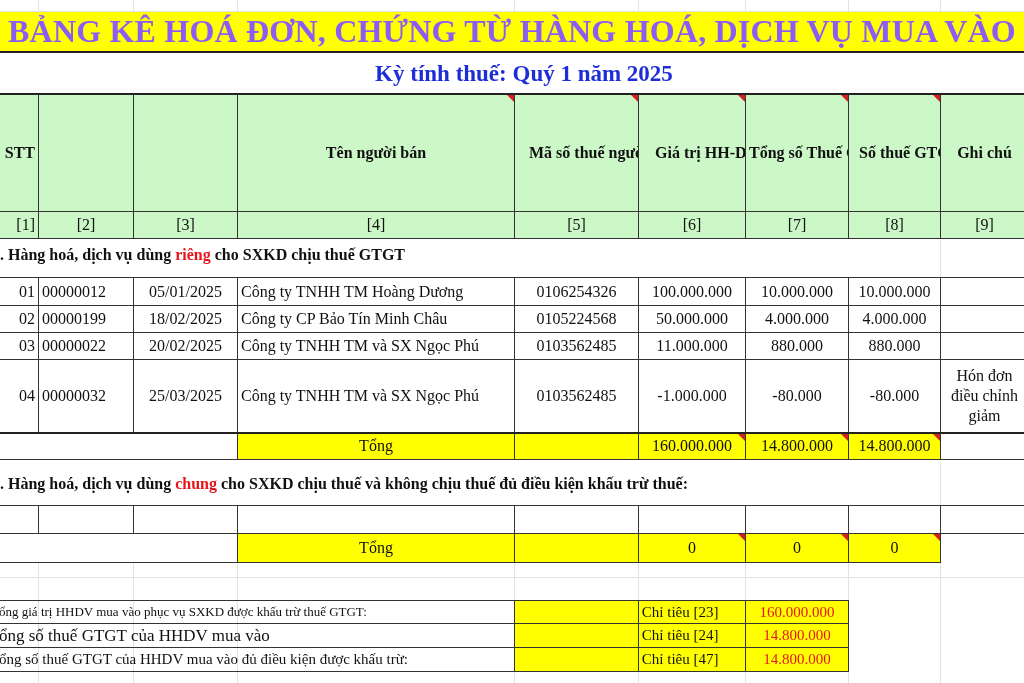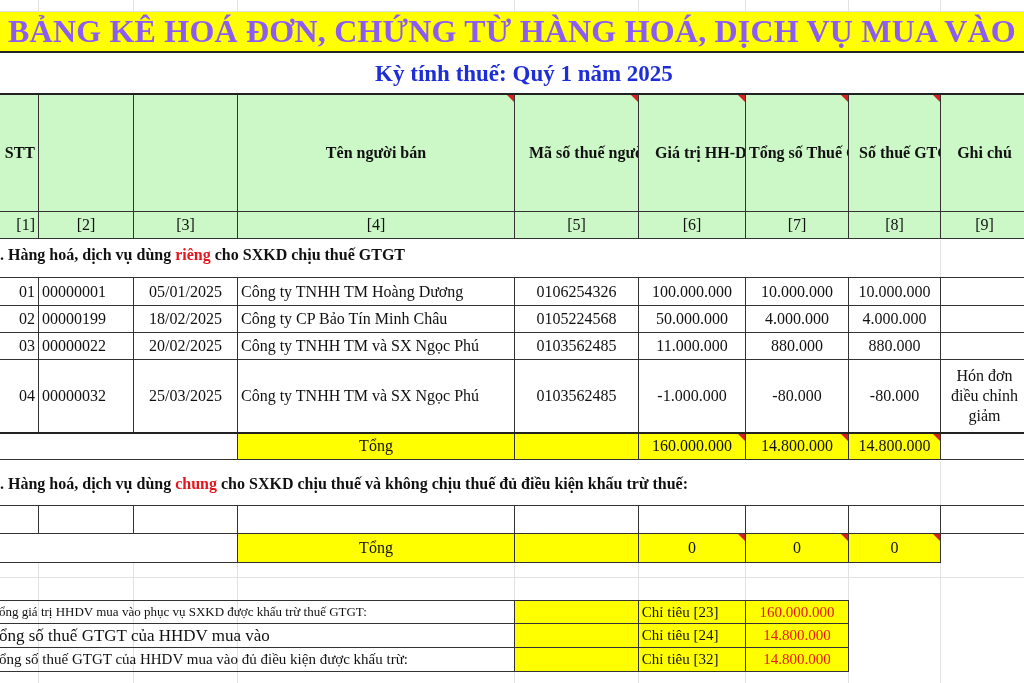--- a/index.html
+++ b/index.html
@@ -109,21 +109,21 @@
       <col style="width:277px">
     <col style="width:124px">
       <col style="width:107px">
       <col style="width:103px">
       <col style="width:92px">
       <col style="width:88px">
   </colgroup>
   <tbody>
       <tr style="height:28px">
     <td class="ctr" style="text-align:right">01</td>
-    <td>00000001</td>
+    <td>00000012</td>
     <td class="num">05/01/2025</td>
     <td>Công ty TNHH TM Hoàng Dương</td>
     <td class="ctr">0106254326</td>
     <td class="num">100.000.000</td>
     <td class="num">10.000.000</td>
     <td class="num">10.000.000</td>
     <td></td>
   </tr>
   <tr style="height:27px">
     <td style="text-align:right">02</td>
@@ -226,17 +226,17 @@
   </tr>
   <tr style="height:24px">
     <td class="bold" style="font-size:17px;border-left:none">ổng số thuế GTGT của HHDV mua vào</td>
     <td class="yellow"></td>
     <td class="yellow bold" style="font-size:15px">Chỉ tiêu [24]</td>
     <td class="yellow bold num red" style="font-size:15px">14.800.000</td>
   </tr>
   <tr style="height:24px">
     <td class="bold" style="font-size:15px;border-left:none">ổng số thuế GTGT của HHDV mua vào đủ điều kiện được khấu trừ:</td>
     <td class="yellow"></td>
-    <td class="yellow bold" style="font-size:15px">Chỉ tiêu [32]</td>
+    <td class="yellow bold" style="font-size:15px">Chỉ tiêu [47]</td>
     <td class="yellow bold num red" style="font-size:15px">14.800.000</td>
   </tr>
 </tbody>
   </table>
 
 </body></html>

